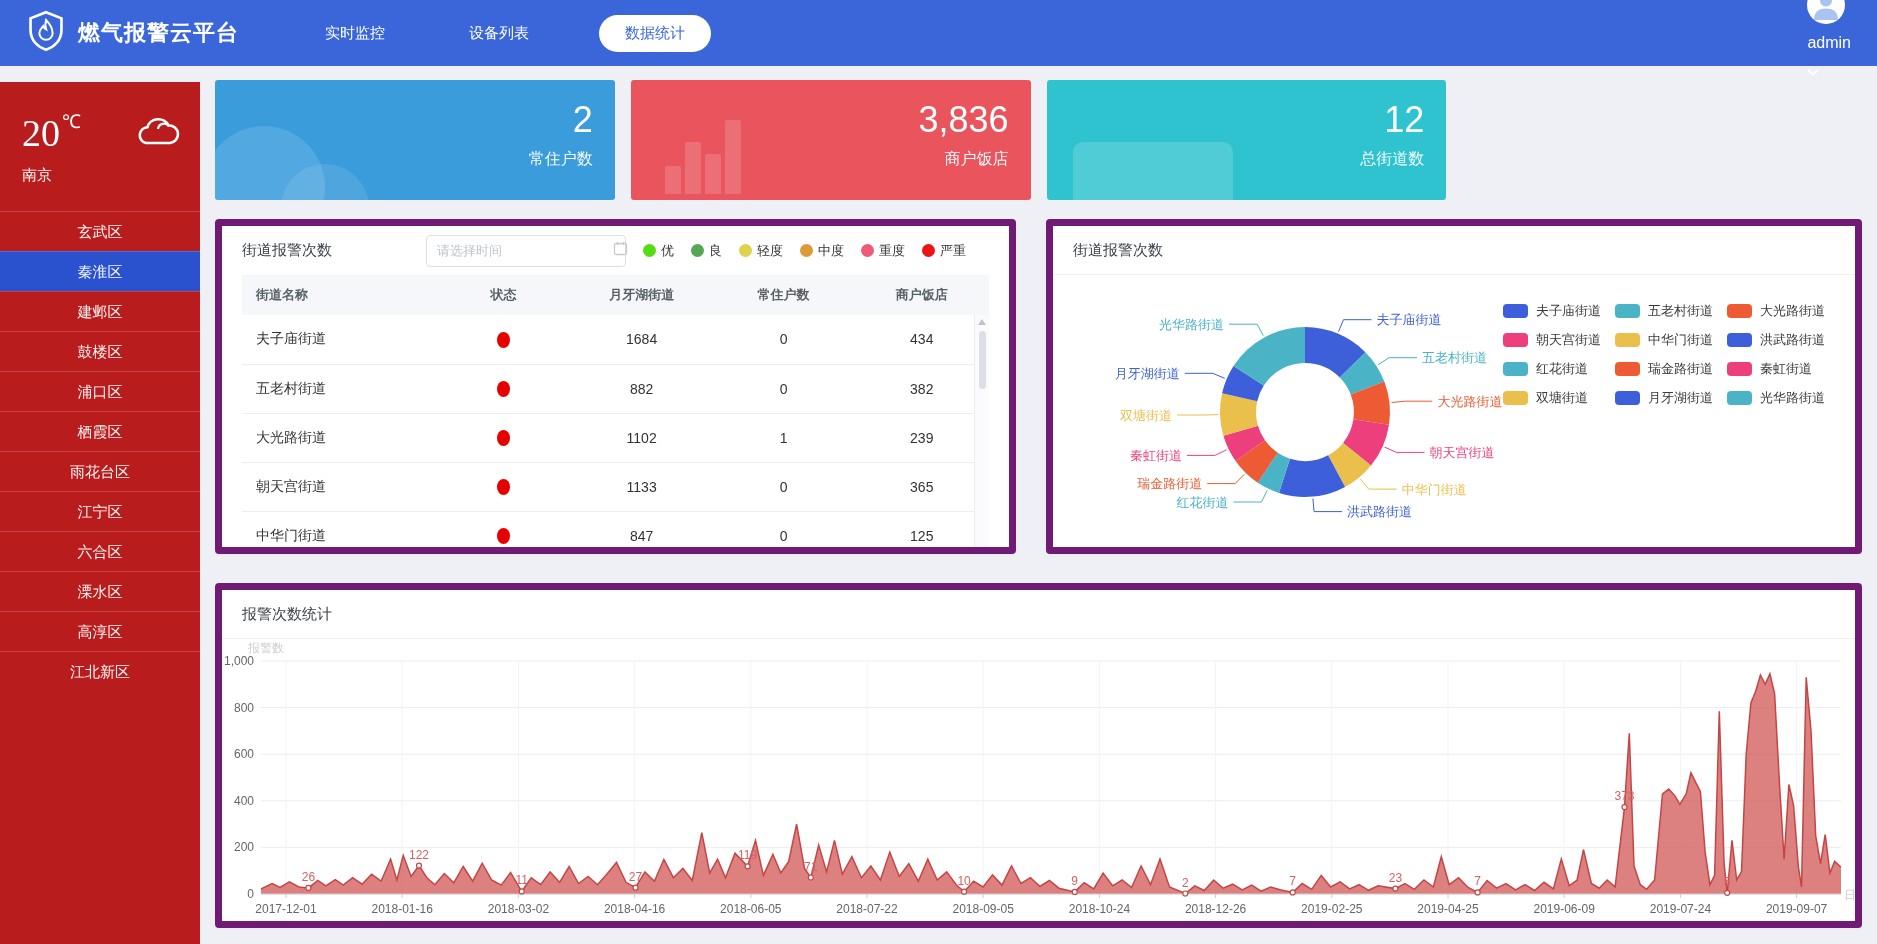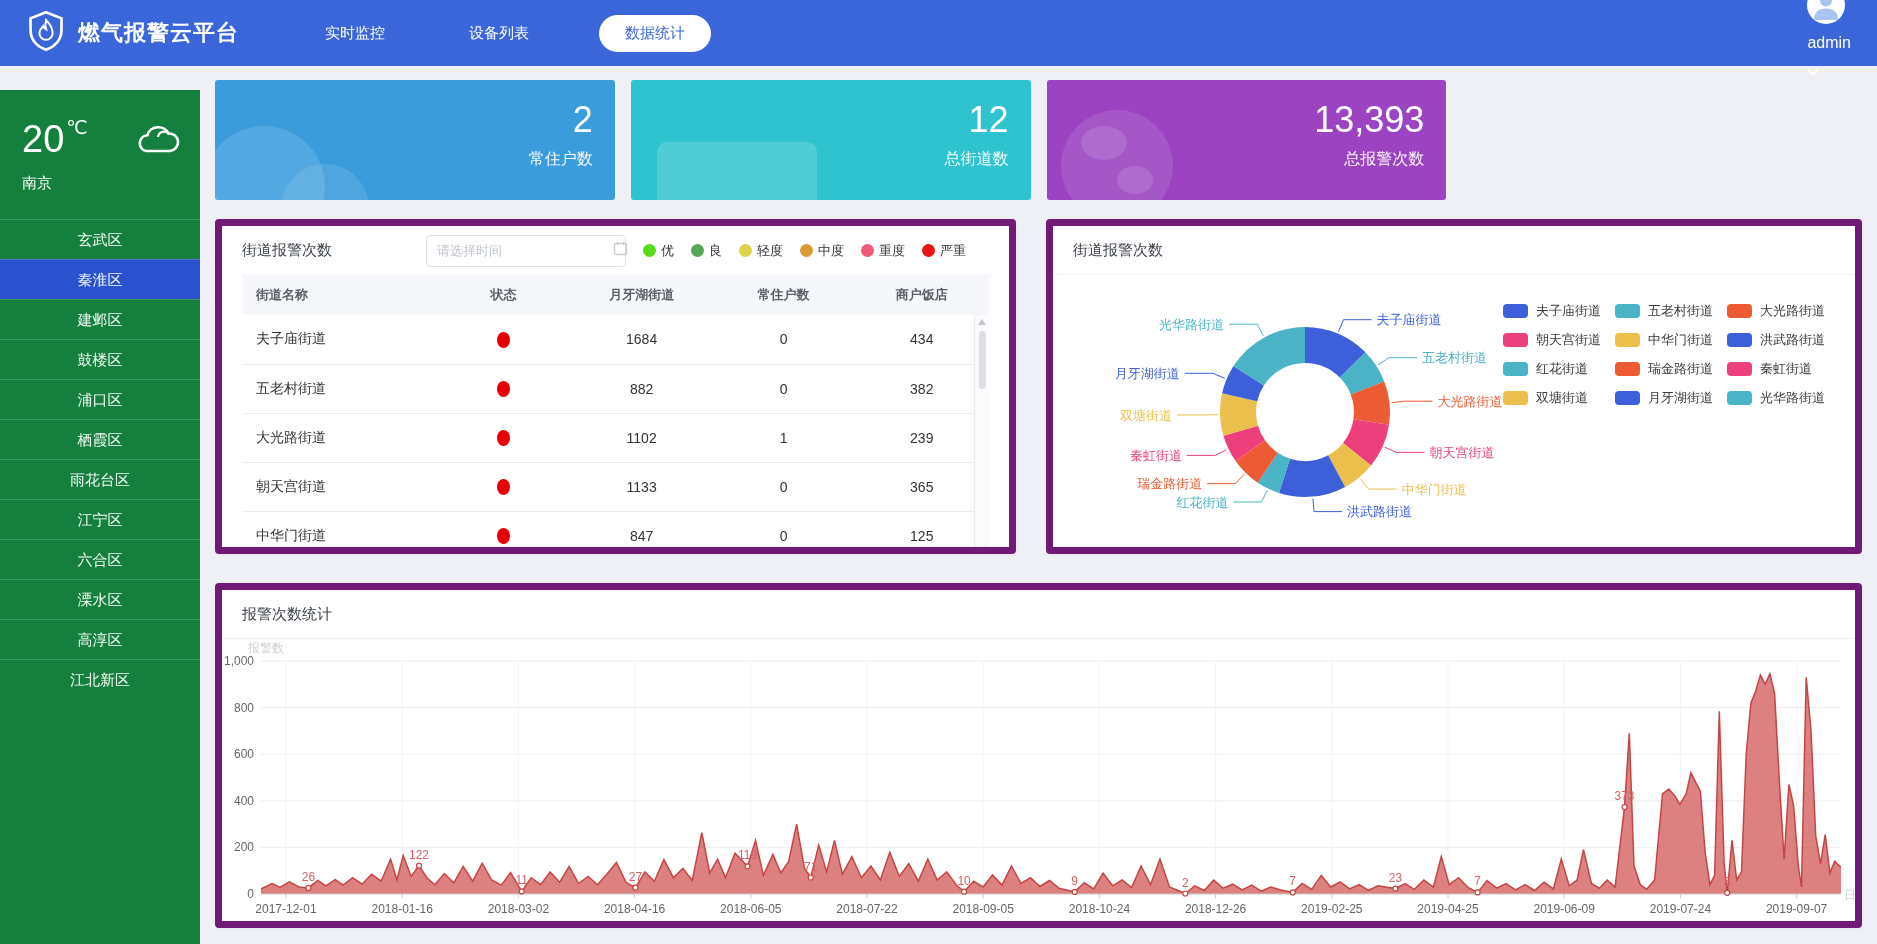--- a/index.html
+++ b/index.html
@@ -13,21 +13,21 @@
   .brand-title { color:#fff; font-size:22px; font-weight:bold; letter-spacing:1px; }
   .main-nav { display:flex; align-items:center; margin-left:72px; gap:56px; }
   .nav-link { color:#fff; font-size:15px; text-decoration:none; padding:9px 14px; cursor:pointer; }
   .nav-link.active { background:#fff; color:#3b66d9; border-radius:19px; padding:9px 26px; }
   .user-menu { margin-left:auto; display:flex; gap:10px; cursor:pointer;flex-direction:column; }
   .avatar { width:38px; height:38px; border-radius:50%; background:#fff; display:flex; align-items:center; justify-content:center; overflow:hidden; }
   .username { color:#fff; font-size:16px; }
 
   
   .layout { display:flex; height:878px; }
-  .sidebar { width:200px; margin-top:24px; background:#15803d; flex:none; }
+  .sidebar { width:200px; margin-top:16px; background:#b91c1c; flex:none;font-family:Liberation Serif, serif; }
   .weather { padding:26px 20px 16px 22px; color:#fff; }
   .weather-row { display:flex; align-items:flex-start; }
   .temp { font-size:38px; font-weight:500; line-height:1; }
   .temp-unit { font-size:19px; vertical-align:18px; margin-left:2px; }
   .cloud-wrap { margin-left:auto; margin-top:8px; }
   .city { font-size:15px; margin-top:14px; }
   .districts { list-style:none; margin-top:10px; }
   .districts li { height:40px; line-height:40px; text-align:center; color:rgba(255,255,255,.96); font-size:15px; cursor:pointer; border-top:1px solid rgba(255,255,255,.17); }
   .districts li.active { background:#2a52ce; }
 
@@ -155,35 +155,36 @@
 
       <div class="cards">
           <div class="card" style="background: rgb(59, 156, 220);">
             <div class="wm">
               <span class="wm-circle" style="width: 122px; height: 122px; left: -12px; bottom: -48px;"></span>
               <span class="wm-circle" style="width: 88px; height: 88px; left: 66px; bottom: -52px; background: rgba(255, 255, 255, 0.1);"></span>
             </div>
             <div class="card-value">2</div>
             <div class="card-label">常住户数</div>
           </div>
+          <div class="card" style="background: rgb(233, 84, 93);">
+            <div class="wm">
+              <span class="wm-bar" style="width: 16px; left: 34px; bottom: 6px; height: 28px;"></span>
+              <span class="wm-bar" style="width: 16px; left: 54px; bottom: 6px; height: 52px;"></span>
+              <span class="wm-bar" style="width: 16px; left: 74px; bottom: 6px; height: 40px;"></span>
+              <span class="wm-bar" style="width: 16px; left: 94px; bottom: 6px; height: 74px;"></span>
+            </div>
+            <div class="card-value">3,836</div>
+            <div class="card-label">商户饭店</div>
+          </div>
           <div class="card" style="background: rgb(46, 195, 206);">
             <div class="wm">
               <span class="wm-rect" style="width: 160px; height: 78px; left: 26px; bottom: -20px;"></span>
             </div>
             <div class="card-value">12</div>
             <div class="card-label">总街道数</div>
-          </div>
-          <div class="card" style="background: rgb(155, 67, 193);">
-            <div class="wm">
-              <span class="wm-circle" style="width: 112px; height: 112px; left: 14px; bottom: -22px; background: rgba(255, 255, 255, 0.1);"></span>
-              <span class="wm-circle" style="width: 46px; height: 34px; left: 34px; bottom: 40px; background: rgba(255, 255, 255, 0.13);"></span>
-              <span class="wm-circle" style="width: 36px; height: 28px; left: 70px; bottom: 6px; background: rgba(255, 255, 255, 0.13);"></span>
-            </div>
-            <div class="card-value">13,393</div>
-            <div class="card-label">总报警次数</div>
           </div>
         </div>
 
       <div class="row-panels">
         <section class="panel table-panel">
           <div class="panel-header">
             <h3 class="panel-title">街道报警次数</h3>
             <div class="date-input">
               <input readonly="" placeholder="请选择时间" style="">
               <span>

